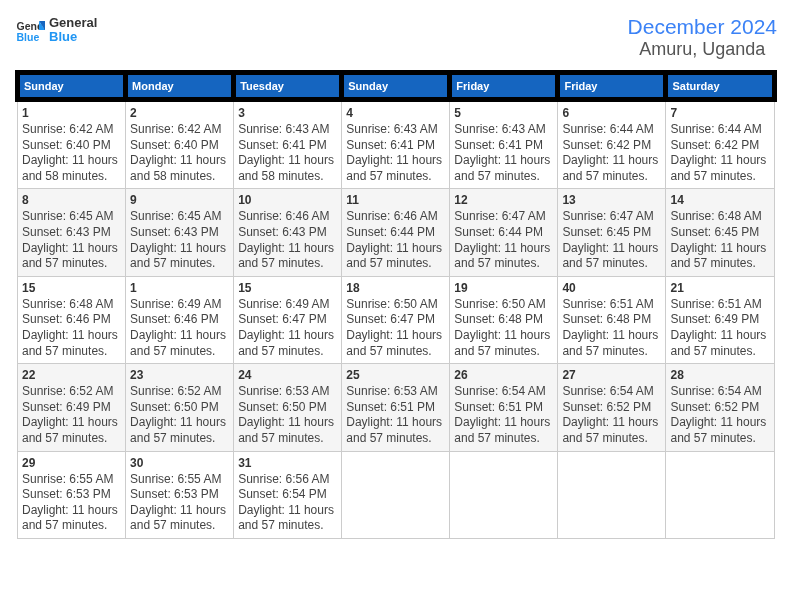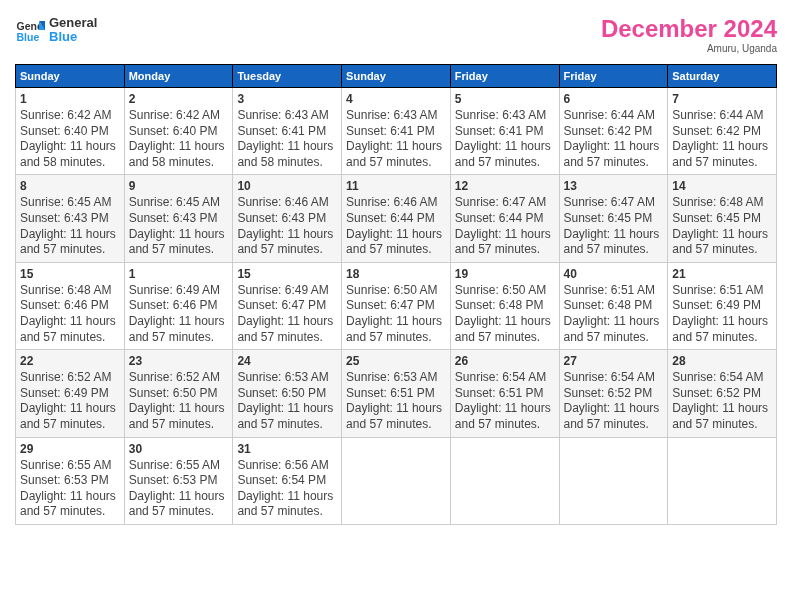--- a/index.html
+++ b/index.html
@@ -37,41 +37,42 @@
     .logo-text span:first-child { color: #333; }
     .logo-text span:last-child { color: #2196F3; }
     .logo-icon {
       width: 30px;
       height: 30px;
     }
     .title-block {
       text-align: right;
     }
     .month-title {
-      font-size: 24px;
-      font-weight: bold;
-      color: #ec4899;
+      font-size: 21px;
+      font-weight: normal;
+      color: #3b82f6;
     }
     .location {
-      font-size: 10px;
+      font-size: 18px;
       color: #555;
+      text-align: center;
     }
     .calendar {
       width: 100%;
       border-collapse: collapse;
       font-size: 10px;
     }
     .calendar th {
       background: #1565C0;
       color: #fff;
       padding: 5px 4px;
       text-align: left;
       font-size: 11px;
       font-weight: bold;
-      border: 1px solid #000000;
+      border: 5px solid #000000;
     }
     .calendar td {
       border: 1px solid #ccc;
       padding: 4px;
       vertical-align: top;
       width: 113px;
       background: #fff;
     }
     .calendar tr:nth-child(even) td {
       background: #f5f5f5;

